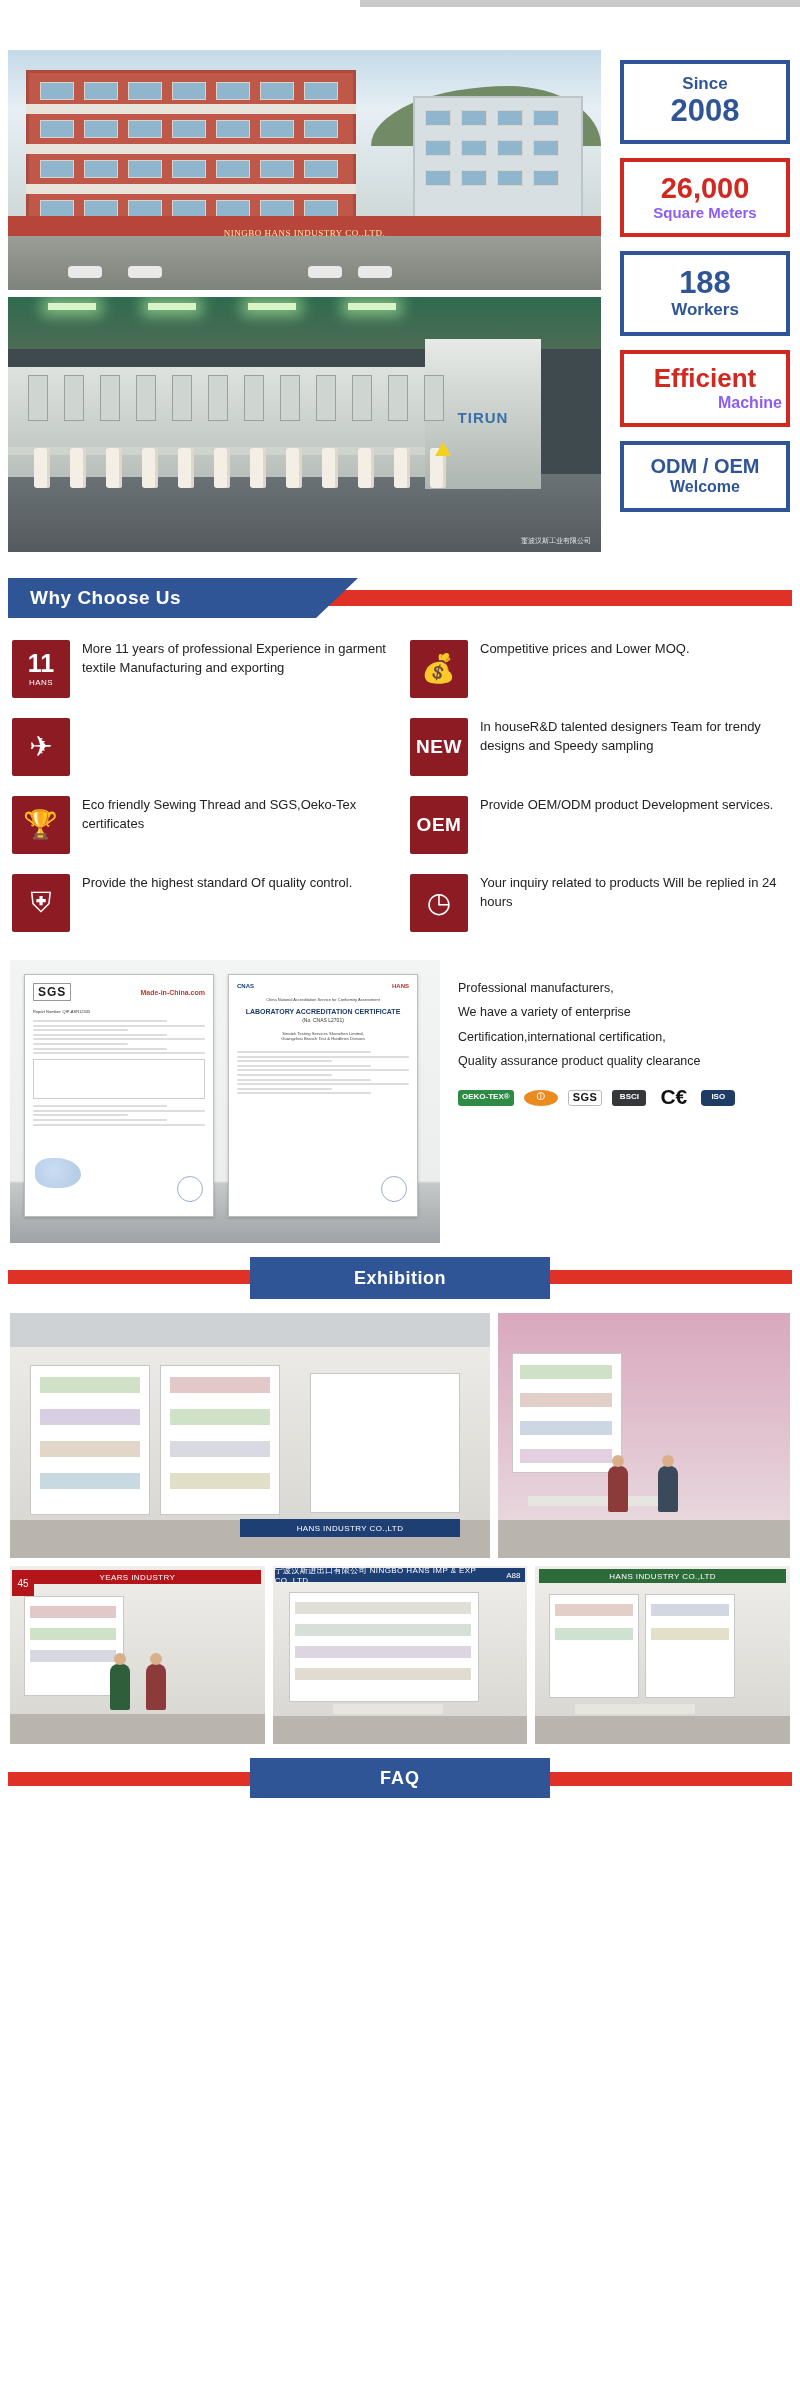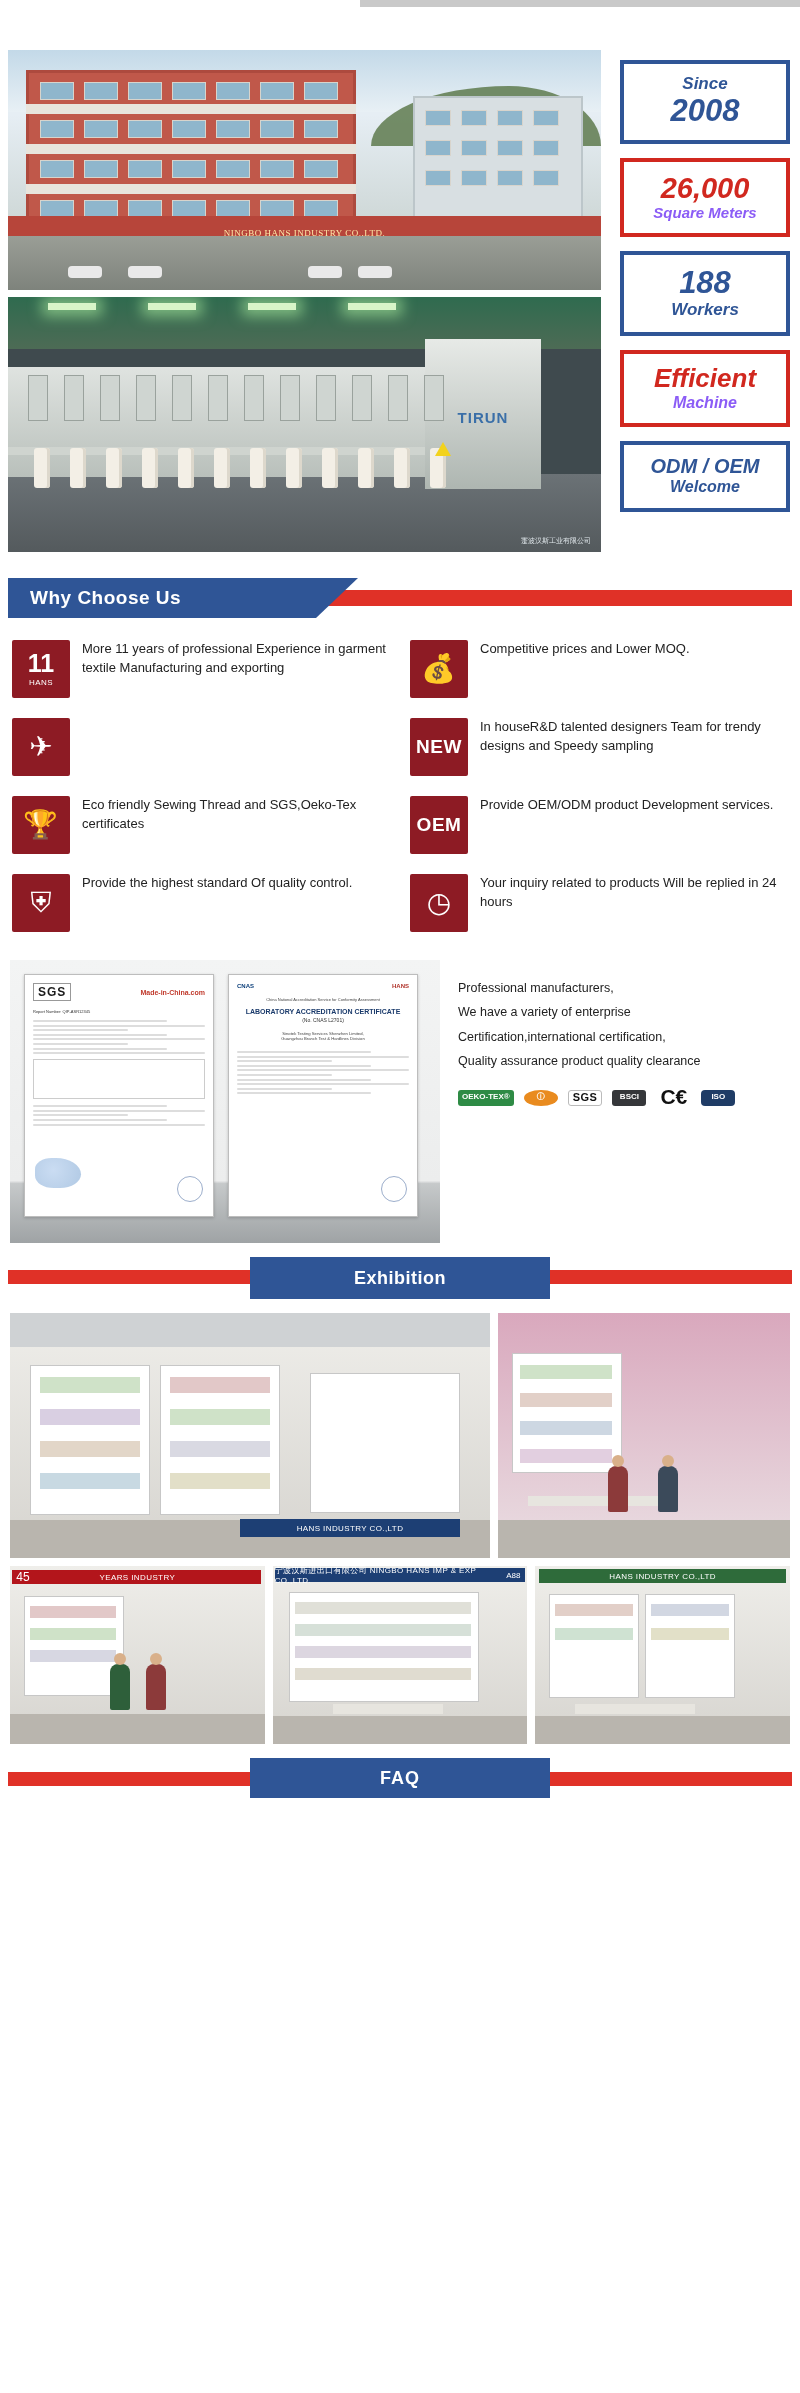--- a/index.html
+++ b/index.html
@@ -128,37 +128,36 @@
     position: absolute;
     left: 620px; top: 50px;
     width: 170px;
   }
   .badge {
     border: 4px solid #2f5596;
     margin-bottom: 14px;
     text-align: center;
     padding: 10px 4px 12px;
     background: #fff;
-    font-style: italic;
   }
   .badge.red { border-color: #d1281f; }
   .badge .line1 {
     color: #2f5596; font-size: 17px; font-weight: bold; line-height: 1.15;
   }
   .badge .line2 {
     color: #2f5596; font-size: 29px; font-weight: bold; line-height: 1.1;
   }
   .badge.red .line1 { color: #d1281f; font-size: 29px; }
   .badge.red .line2 { color: #8b5cf6; font-size: 15px; font-weight: bold; }
   .badge.b1 .line1 { font-size: 17px; }
   .badge.b1 .line2 { font-size: 31px; }
   .badge.b3 .line1 { font-size: 31px; }
   .badge.b3 .line2 { font-size: 17px; }
   .badge.b4 .line1 { font-size: 26px; }
-  .badge.b4 .line2 { font-size: 16px; }
+  .badge.b4 .line2 { font-size: 16px; text-align: right; }
   .badge.b5 .line1 { font-size: 20px; }
   .badge.b5 .line2 { font-size: 16px; }
 
   
   .sec-why {
     position: relative;
     margin-top: 8px;
     height: 40px;
   }
   .sec-why .rule {
@@ -681,21 +680,21 @@
         </div>
       </div>
     </div>
 
     <div class="exh-row">
 
       <div class="exh-photo small">
         <div class="booth">
           <div class="wallc"></div>
           <div class="sign red" style="top:4px;left:4px;right:4px;height:14px;">YEARS INDUSTRY</div>
-          <div style="position:absolute;left:2px;top:4px;width:22px;height:14px;background:#b3151b;color:#fff;font-size:12px;display:flex;align-items:center;justify-content:center;">45</div>
+          <div style="position:absolute;left:2px;top:4px;width:22px;height:26px;background:#b3151b;color:#fff;font-size:10px;display:flex;align-items:center;justify-content:center;">45</div>
           <div class="shelf" style="left:14px;top:30px;width:100px;height:100px;"></div>
           <div class="goods" style="left:20px;top:40px;width:86px;height:12px;background:#e2c8c8;"></div>
           <div class="goods" style="left:20px;top:62px;width:86px;height:12px;background:#cfe2c8;"></div>
           <div class="goods" style="left:20px;top:84px;width:86px;height:12px;background:#d7d7e2;"></div>
           <div class="person p3" style="left:100px;bottom:34px;">
               <div class="head"></div>
             </div>
           <div class="person p2" style="left:136px;bottom:34px;">
               <div class="head"></div>
             </div>

